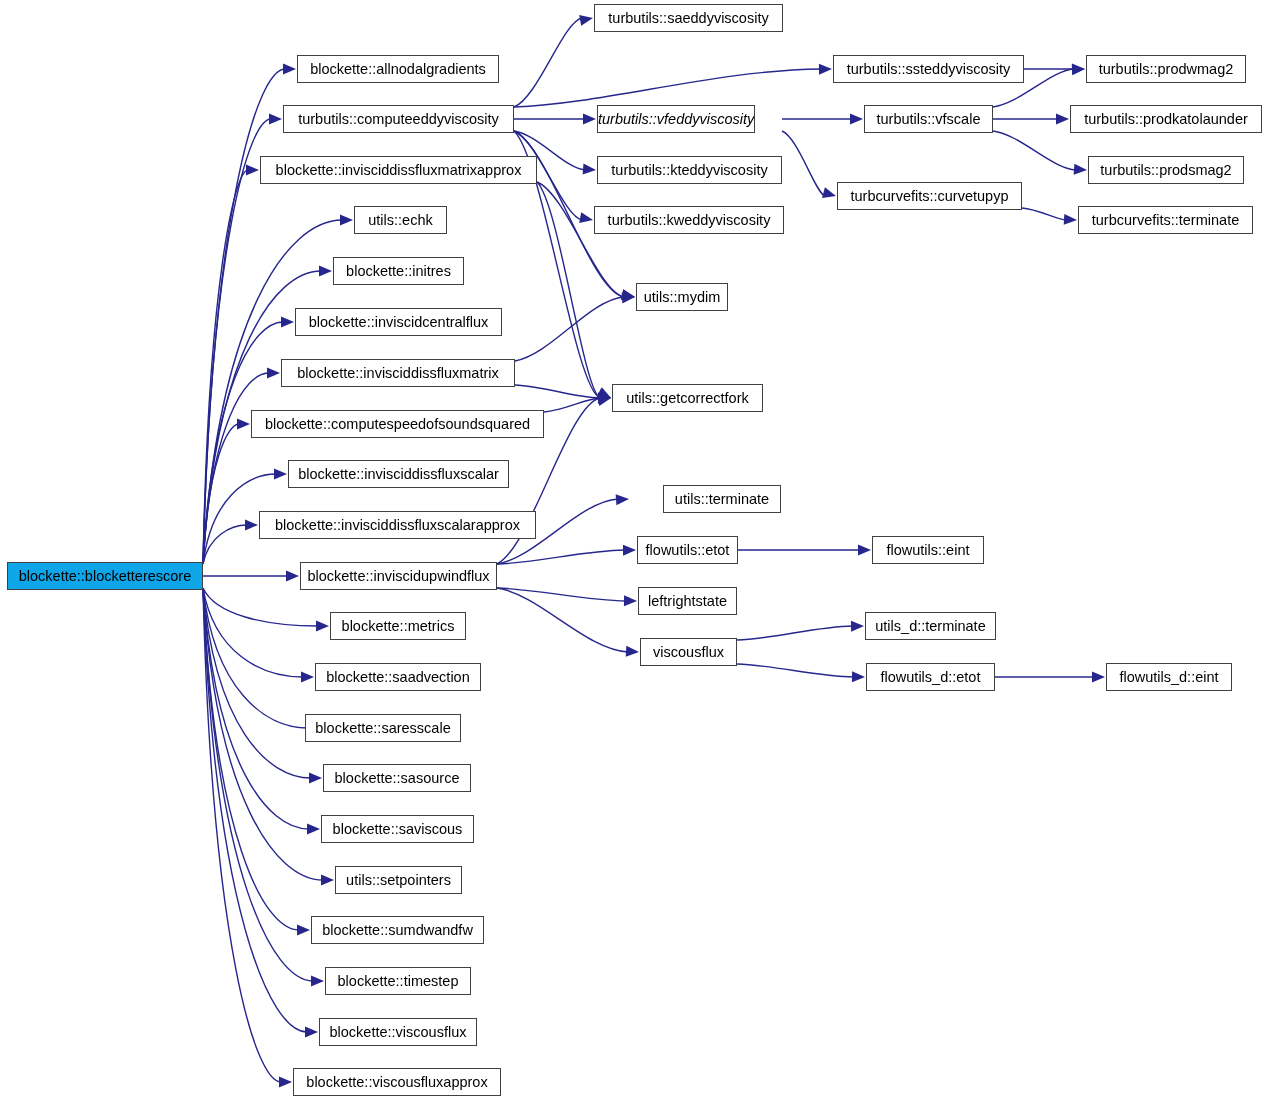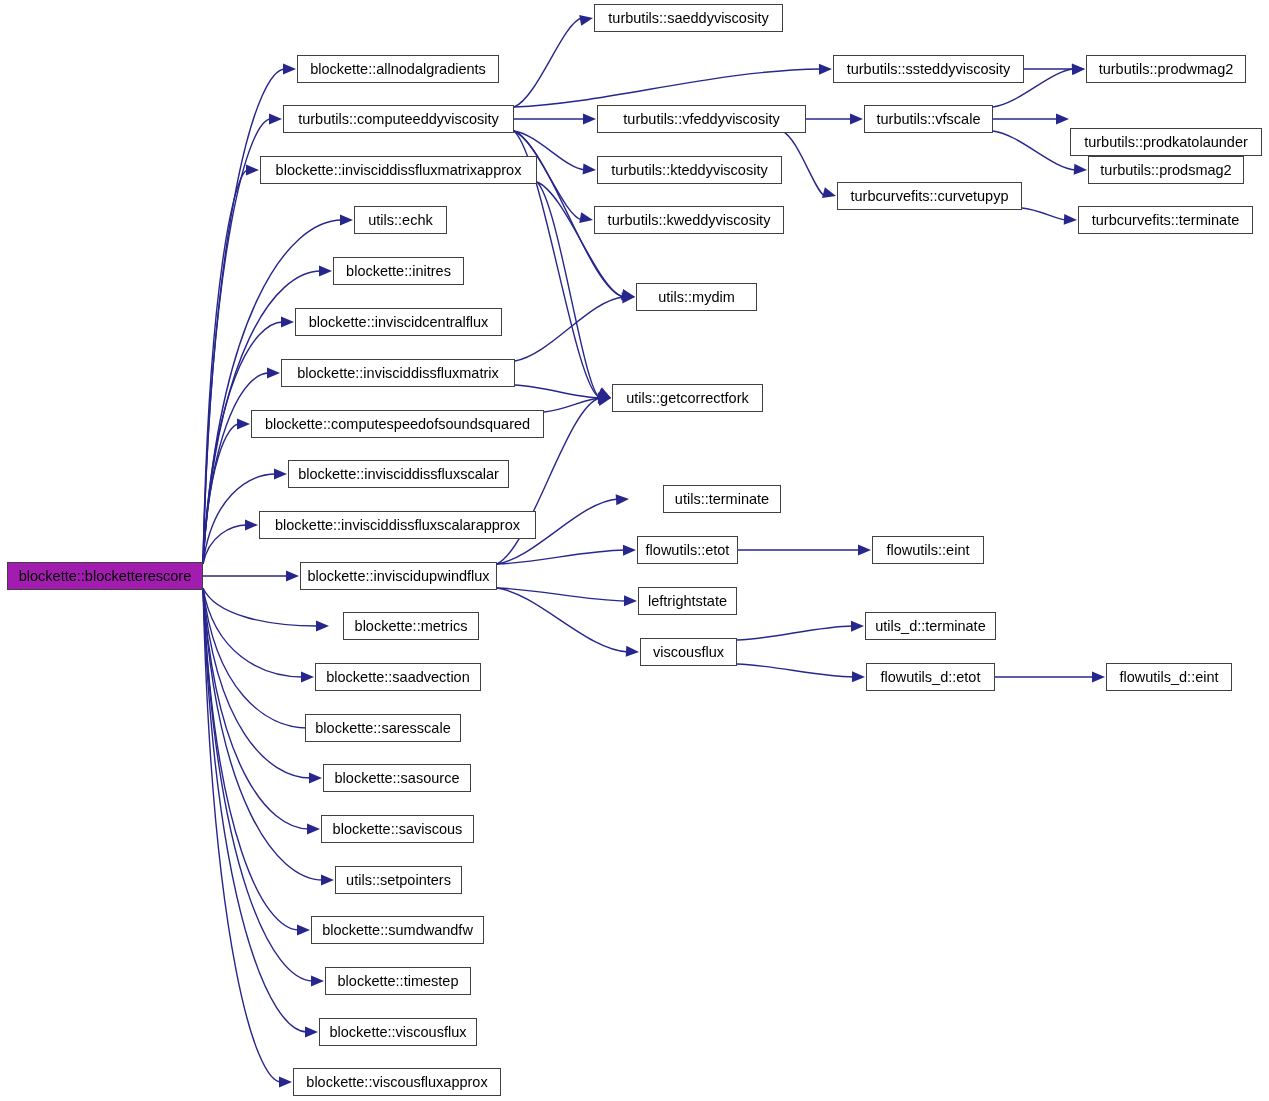--- a/index.html
+++ b/index.html
@@ -34,21 +34,21 @@
     color: #000000;
     font-size: 14.5px;
     line-height: 26px;
     height: 28px;
     text-align: center;
     white-space: nowrap;
     overflow: hidden;
     cursor: pointer;
   }
   .node.root {
-    background: #a21caf;
+    background: #0ea5e9;
     border-color: #404040;
   }
   .edge-path {
     fill: none;
     stroke: #26268c;
     stroke-width: 1.4px;
   }
   .edge-head {
     fill: #26268c;
     stroke: none;
@@ -164,45 +164,45 @@
       <div class="node" style="left: 283px; top: 105px; width: 231px;">turbutils::computeeddyviscosity</div>
       <div class="node" style="left: 260px; top: 156px; width: 277px;">blockette::invisciddissfluxmatrixapprox</div>
       <div class="node" style="left: 354px; top: 206px; width: 93px;">utils::echk</div>
       <div class="node" style="left: 333px; top: 257px; width: 131px;">blockette::initres</div>
       <div class="node" style="left: 295px; top: 308px; width: 207px;">blockette::inviscidcentralflux</div>
       <div class="node" style="left: 281px; top: 359px; width: 234px;">blockette::invisciddissfluxmatrix</div>
       <div class="node" style="left: 251px; top: 410px; width: 293px;">blockette::computespeedofsoundsquared</div>
       <div class="node" style="left: 288px; top: 460px; width: 221px;">blockette::invisciddissfluxscalar</div>
       <div class="node" style="left: 259px; top: 511px; width: 277px;">blockette::invisciddissfluxscalarapprox</div>
       <div class="node" style="left: 300px; top: 562px; width: 197px;">blockette::inviscidupwindflux</div>
-      <div class="node" style="left: 343px; top: 612px; width: 136px;">blockette::metrics</div>
+      <div class="node" style="left: 330px; top: 612px; width: 136px;">blockette::metrics</div>
       <div class="node" style="left: 315px; top: 663px; width: 166px;">blockette::saadvection</div>
       <div class="node" style="left: 305px; top: 714px; width: 156px;">blockette::saresscale</div>
       <div class="node" style="left: 323px; top: 764px; width: 148px;">blockette::sasource</div>
       <div class="node" style="left: 321px; top: 815px; width: 153px;">blockette::saviscous</div>
       <div class="node" style="left: 335px; top: 866px; width: 127px;">utils::setpointers</div>
       <div class="node" style="left: 311px; top: 916px; width: 173px;">blockette::sumdwandfw</div>
       <div class="node" style="left: 325px; top: 967px; width: 146px;">blockette::timestep</div>
       <div class="node" style="left: 319px; top: 1018px; width: 158px;">blockette::viscousflux</div>
       <div class="node" style="left: 293px; top: 1068px; width: 208px;">blockette::viscousfluxapprox</div>
       <div class="node" style="left: 594px; top: 4px; width: 189px;">turbutils::saeddyviscosity</div>
-      <div class="node" style="left: 597px; top: 105px; width: 209px;">turbutils::vfeddyviscosity</div>
+      <div class="node" style="left: 597px; top: 105px; width: 158px; font-style: italic;">turbutils::vfeddyviscosity</div>
       <div class="node" style="left: 597px; top: 156px; width: 185px;">turbutils::kteddyviscosity</div>
       <div class="node" style="left: 594px; top: 206px; width: 190px;">turbutils::kweddyviscosity</div>
-      <div class="node" style="left: 636px; top: 283px; width: 121px;">utils::mydim</div>
+      <div class="node" style="left: 636px; top: 283px; width: 92px;">utils::mydim</div>
       <div class="node" style="left: 612px; top: 384px; width: 151px;">utils::getcorrectfork</div>
       <div class="node" style="left: 663px; top: 485px; width: 118px;">utils::terminate</div>
       <div class="node" style="left: 637px; top: 536px; width: 101px;">flowutils::etot</div>
       <div class="node" style="left: 638px; top: 587px; width: 99px;">leftrightstate</div>
       <div class="node" style="left: 640px; top: 638px; width: 97px;">viscousflux</div>
       <div class="node" style="left: 833px; top: 55px; width: 191px;">turbutils::ssteddyviscosity</div>
       <div class="node" style="left: 864px; top: 105px; width: 129px;">turbutils::vfscale</div>
       <div class="node" style="left: 837px; top: 182px; width: 185px;">turbcurvefits::curvetupyp</div>
       <div class="node" style="left: 865px; top: 612px; width: 131px;">utils_d::terminate</div>
       <div class="node" style="left: 866px; top: 663px; width: 129px;">flowutils_d::etot</div>
       <div class="node" style="left: 1086px; top: 55px; width: 160px;">turbutils::prodwmag2</div>
-      <div class="node" style="left: 1070px; top: 105px; width: 192px; margin-top: 23px;">turbutils::prodkatolaunder</div>
+      <div class="node" style="left: 1070px; top: 105px; width: 192px;">turbutils::prodkatolaunder</div>
       <div class="node" style="left: 1088px; top: 156px; width: 156px;">turbutils::prodsmag2</div>
       <div class="node" style="left: 1078px; top: 206px; width: 175px;">turbcurvefits::terminate</div>
       <div class="node" style="left: 872px; top: 536px; width: 112px;">flowutils::eint</div>
       <div class="node" style="left: 1106px; top: 663px; width: 126px;">flowutils_d::eint</div>
     </div>
 </div>
 
 </body></html>

